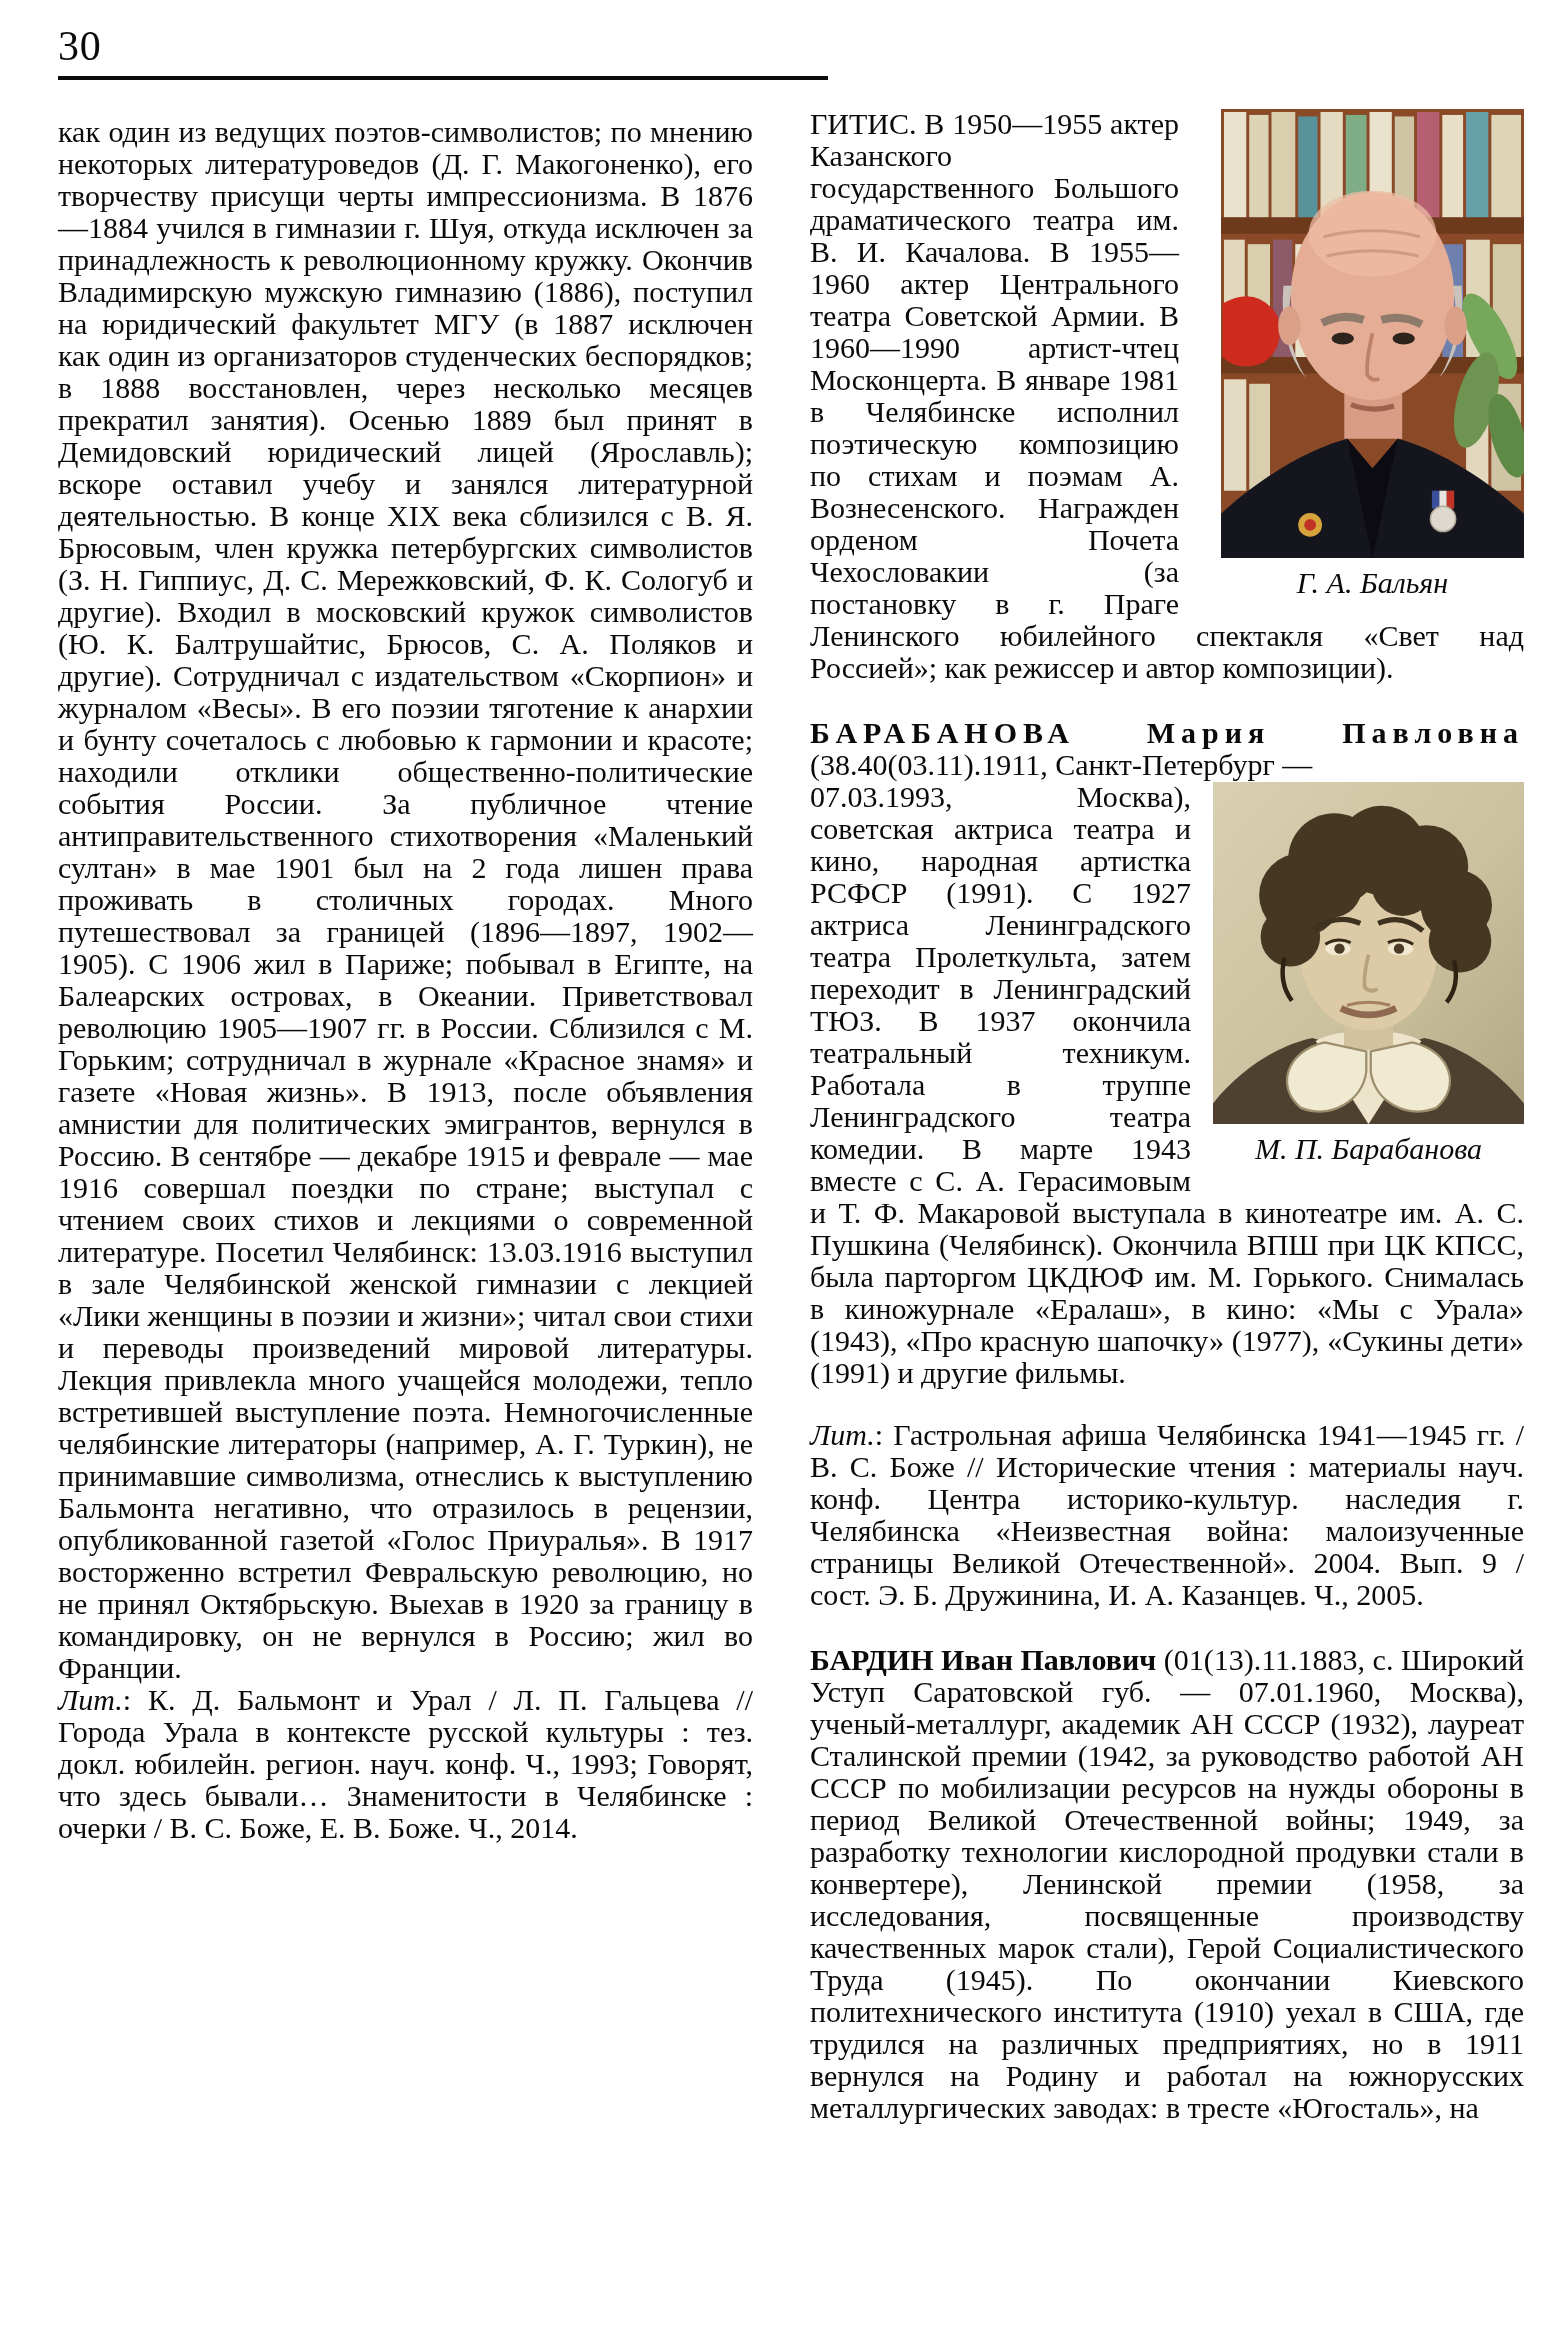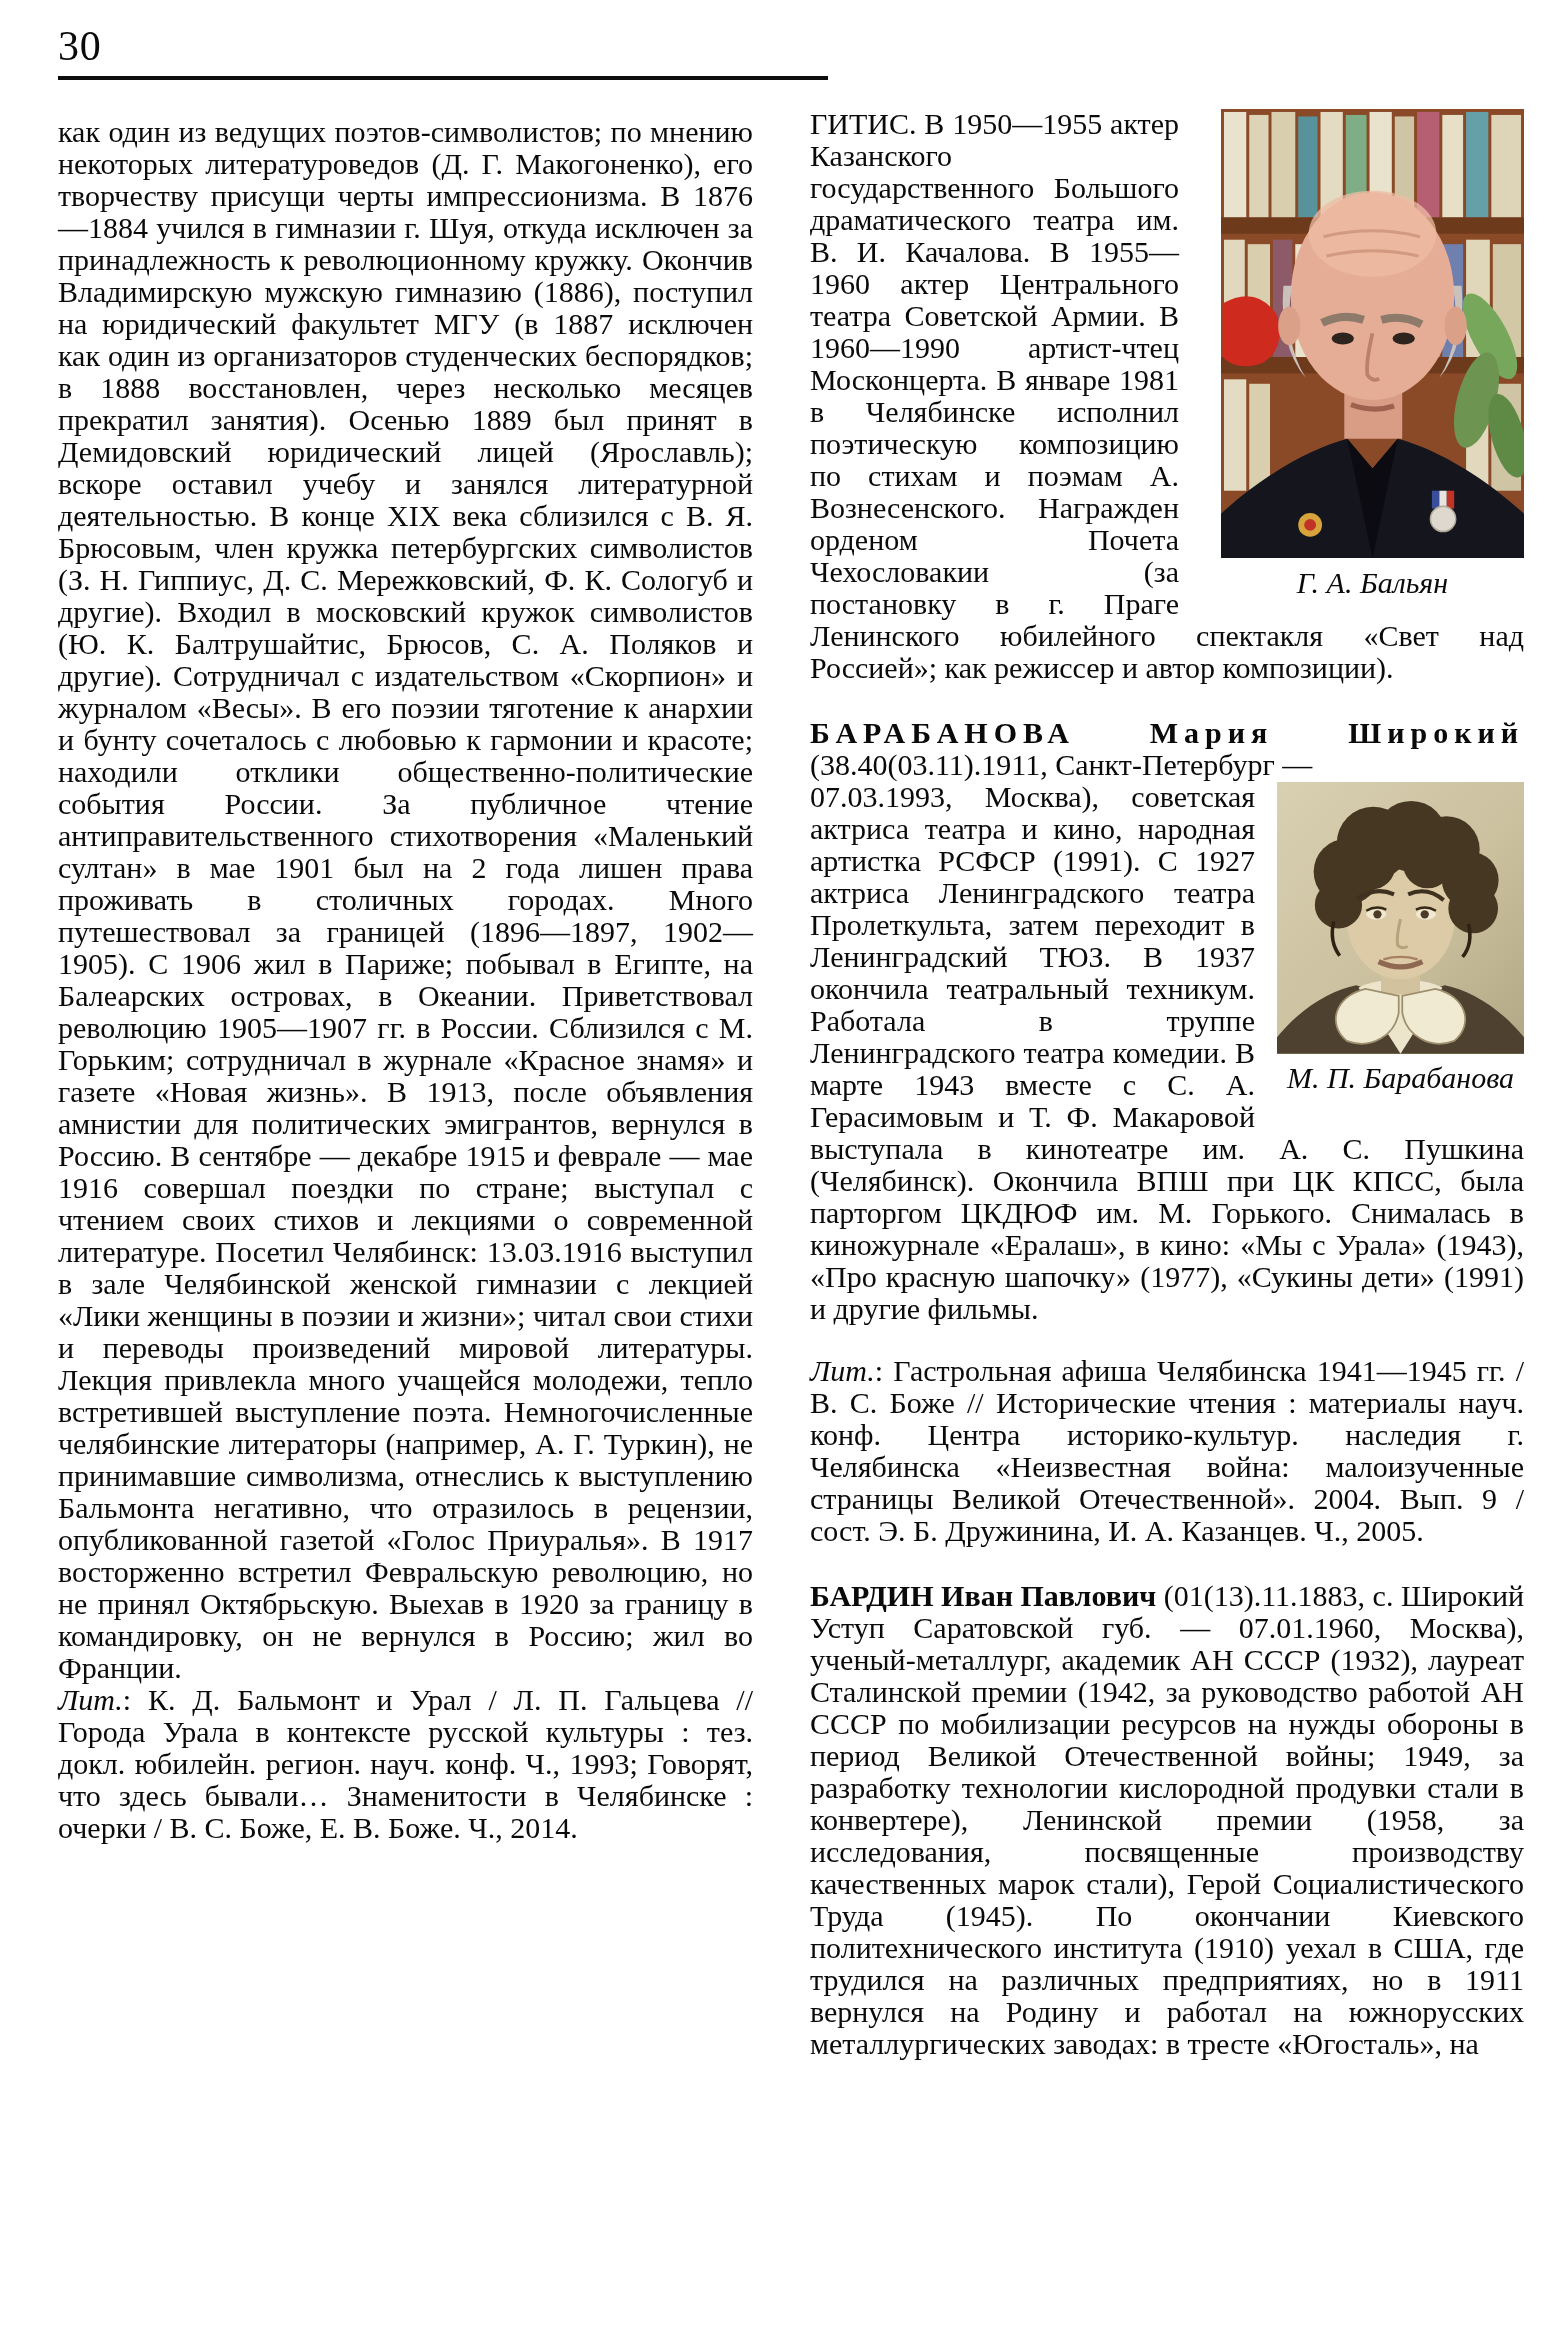--- a/index.html
+++ b/index.html
@@ -18,21 +18,21 @@
   }
   .col-left{width:695px;margin-right:57px;flex:none;margin-top:8px;}
   .col-right{width:714px;flex:none;}
   p.para{margin:0;}
   p.entry{margin-top:33px;}
   .entry-name{font-weight:bold;}
   .spaced{letter-spacing:0.20em;}
   .lit-label{font-style:italic;}
   figure{margin:0;float:right;}
   .fig-balyan{width:303px;margin:1.5px 0 10.4px 22px;padding-left:20px;}
-  .fig-barabanova{width:247px;margin:1.5px 0 7.4px 22px;}
+  .fig-barabanova{width:311px;margin:1.5px 0 7.4px 22px;}
   figcaption{
     text-align:center;font-style:italic;font-size:30px;line-height:1.15;
     margin-top:7.4px;
   }
   .photo-svg{display:block;width:100%;height:auto;}
 </style>
 </head>
 <body>
 
 <div class="page">
@@ -131,21 +131,21 @@
                   <rect x="294" y="514" width="10" height="24" fill="#e7e4df"></rect>
                   <rect x="304" y="514" width="10" height="24" fill="#c23327"></rect>
                   <circle cx="299" cy="552" r="17" fill="#ded9cf" stroke="#b0a898" stroke-width="2"></circle>
                 </g>
               </g>
             </svg>
             <figcaption>Г. А. Бальян</figcaption>
           </figure><span>ГИТИС. В 1950—1955 актер Казанского государственного Большого драматического театра им. В. И. Качалова. В 1955—1960 актер Центрального театра Советской Армии. В 1960—1990 артист-чтец Москонцерта. В январе 1981 в Челябинске исполнил поэтическую композицию по стихам и поэмам А. Вознесенского. Награжден орденом Почета Чехословакии (за постановку в г. Праге Ленинского юбилейного спектакля «Свет над Россией»; как режиссер и автор композиции).</span>
         <p></p>
 
-        <p class="para entry"><span class="entry-name spaced">БАРАБАНОВА Мария Широкий</span><span> (38.40(03.11).1911, Санкт-Петербург — </span></p><figure class="fig-barabanova">
+        <p class="para entry"><span class="entry-name spaced">БАРАБАНОВА Мария Павловна</span><span> (38.40(03.11).1911, Санкт-Петербург — </span></p><figure class="fig-barabanova">
             <svg class="photo-svg" viewBox="0 0 418 460" xmlns="http://www.w3.org/2000/svg" aria-hidden="true">
               <defs>
                 <linearGradient id="sepia-bg" x1="0" y1="0" x2="1" y2="1">
                   <stop offset="0" stop-color="#d9d0b2"></stop>
                   <stop offset="0.55" stop-color="#cbc19f"></stop>
                   <stop offset="1" stop-color="#b2a785"></stop>
                 </linearGradient>
               </defs>
               <rect width="418" height="460" fill="url(#sepia-bg)"></rect>
               <g>

